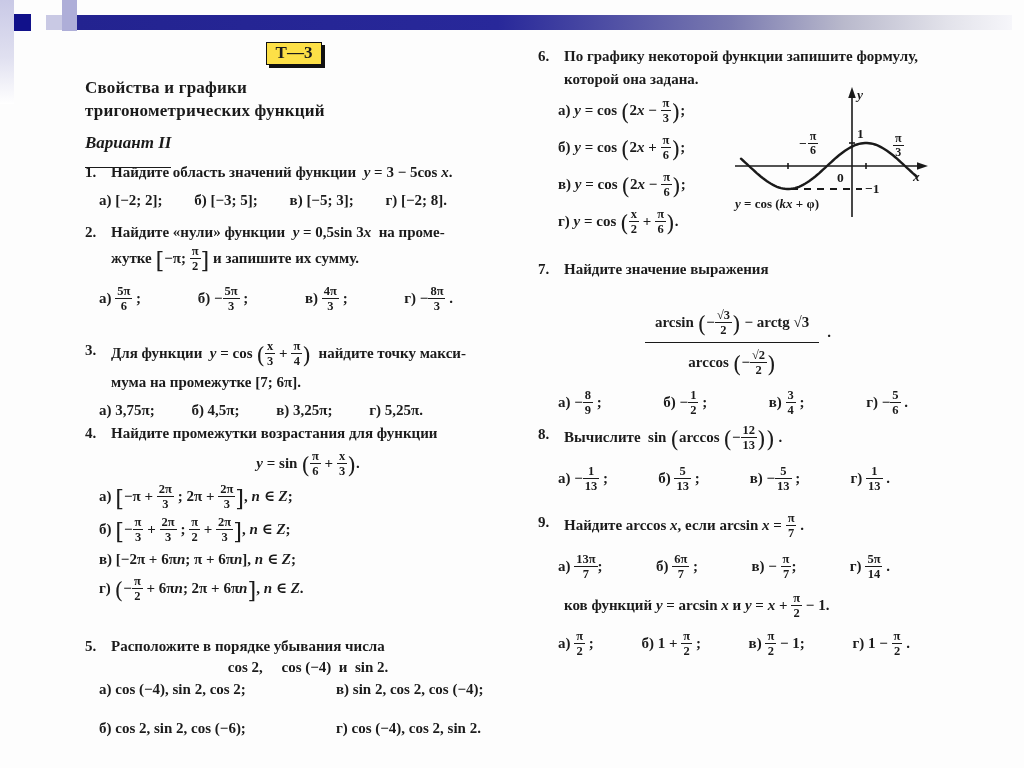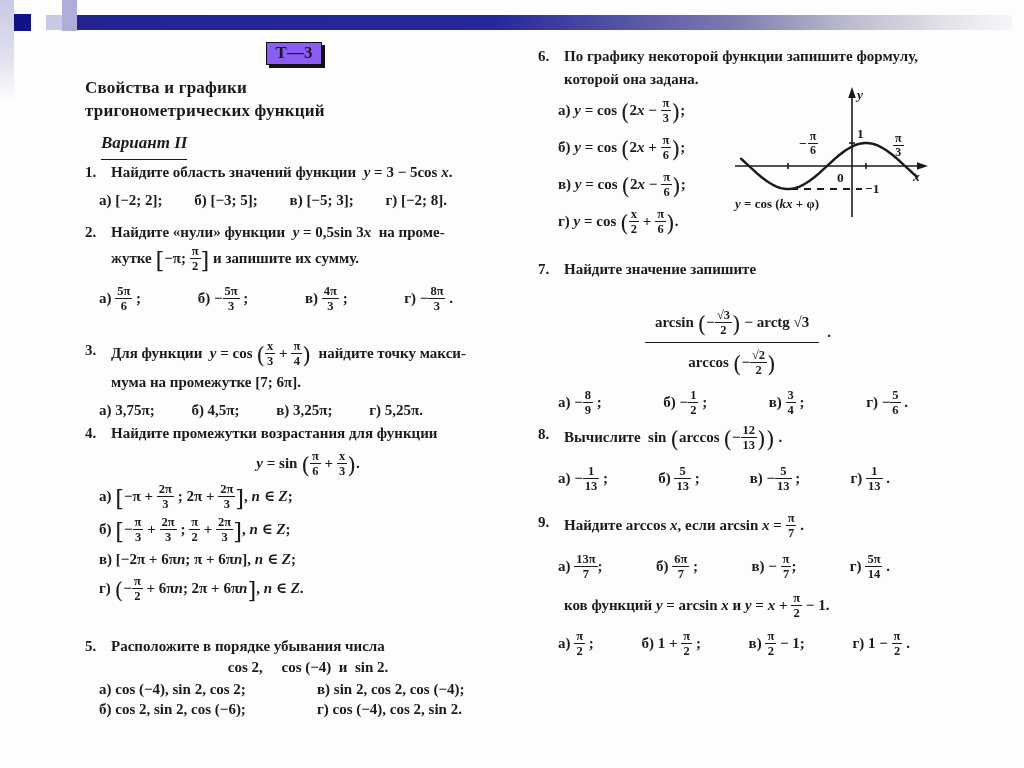--- a/index.html
+++ b/index.html
@@ -13,34 +13,34 @@
   .strip-left{position:absolute;left:0;top:0;width:14px;height:104px;
     background:linear-gradient(180deg,#c9c9e6 0%,#e0e0f0 55%,#ffffff 100%);}
   .sq-navy{position:absolute;left:14px;top:14px;width:17px;height:17px;background:#11118a;}
   .sq-a{position:absolute;left:46px;top:15px;width:16px;height:15px;background:#c9c9e4;}
   .sq-b{position:absolute;left:62px;top:0;width:15px;height:31px;background:#aeaed8;}
   .topbar{position:absolute;left:77px;top:15px;width:935px;height:15px;
     background:linear-gradient(90deg,#232390 0%,#28289a 45%,#7a7ab0 70%,#b9b9cc 82%,#e2e2ea 93%,#f6f6fa 100%);}
   
   .tagwrap{position:absolute;left:85px;top:42px;width:418px;text-align:center;}
   .tagbox{display:inline-block;border:1.6px solid #111;box-shadow:3px 3px 0 #111;
-    padding:0 9px 1px;font-size:17px;background:#8b5cf6;}
+    padding:0 9px 1px;font-size:17px;background:#fde047;}
   .title{position:absolute;left:85px;width:418px;font-size:17px;letter-spacing:.2px;}
   .variant{position:absolute;left:85px;top:133px;font-size:17px;font-style:italic;}
-  .variant span{border-bottom:1.6px solid #1b1b1b;padding-bottom:7px;margin-left:16px;}
+  .variant span{border-bottom:1.6px solid #1b1b1b;padding-bottom:15px;}
   
   .prob{position:absolute;}
   .phead{display:flex;align-items:flex-start;line-height:1.5;}
   .pnum{flex:none;min-width:26px;}
   .pbody{flex:1;}
   .line{line-height:1.5;}
   .indent{margin-left:26px;}
   .centerline{text-align:center;margin:4px 0 2px 26px;}
   .optrow{display:flex;justify-content:space-between;align-items:flex-start;line-height:1.5;}
-  .optgrid{display:grid;grid-template-columns:218px auto;margin-left:14px;line-height:1.35;}
+  .optgrid{display:grid;grid-template-columns:218px auto;margin-left:14px;line-height:1.35;gap:19px;}
   .optlines .line{margin-top:4px;margin-left:14px;}
   
   .mv{font-style:italic;font-weight:700;}
   .frac{display:inline-block;text-align:center;vertical-align:-0.55em;font-size:12.5px;line-height:1.12;}
   .frac .fn{display:block;padding:0 2px;}
   .frac .fd{display:block;border-top:1.4px solid #1a1a1a;padding:0 2px;}
   .paren{font-family:"DejaVu Serif",serif;font-size:1.5em;font-weight:400;vertical-align:-0.22em;line-height:1;}
   .bigwrap{display:flex;align-items:center;margin:8px 0 0 30px;width:340px;justify-content:center;gap:8px;}
   .bigfrac{display:inline-block;text-align:center;}
   .bf-num{display:block;padding:0 10px 5px;margin-top:19px;}
@@ -185,21 +185,21 @@
         <span class="fn">π</span>
         <span class="fd">3</span>
       </span>
   </div>
   <div class="gcap"><i class="mv">y</i> = cos (<i class="mv">kx</i> + φ)</div>
 </div>
 
 <div class="prob" style="left:538px;top:258px;width:474px">
   <div class="phead">
     <span class="pnum">7.</span>
-    <span class="pbody">Найдите значение запишите</span>
+    <span class="pbody">Найдите значение выражения</span>
   </div>
   <div class="bigwrap">
     <span class="bigfrac">
       <span class="bf-num">arcsin <span class="paren">(</span>−<span class="frac"><span class="fn">√3</span><span class="fd">2</span></span><span class="paren">)</span> − arctg √3</span>
       <span class="bf-den">arccos <span class="paren">(</span>−<span class="frac"><span class="fn">√2</span><span class="fd">2</span></span><span class="paren">)</span></span>
     </span>
     <span>.</span>
   </div>
   <div class="optrow" style="margin-left:20px;width:350px;margin-top:11px">
     <span>а) −<span class="frac"><span class="fn">8</span><span class="fd">9</span></span> ;</span>

